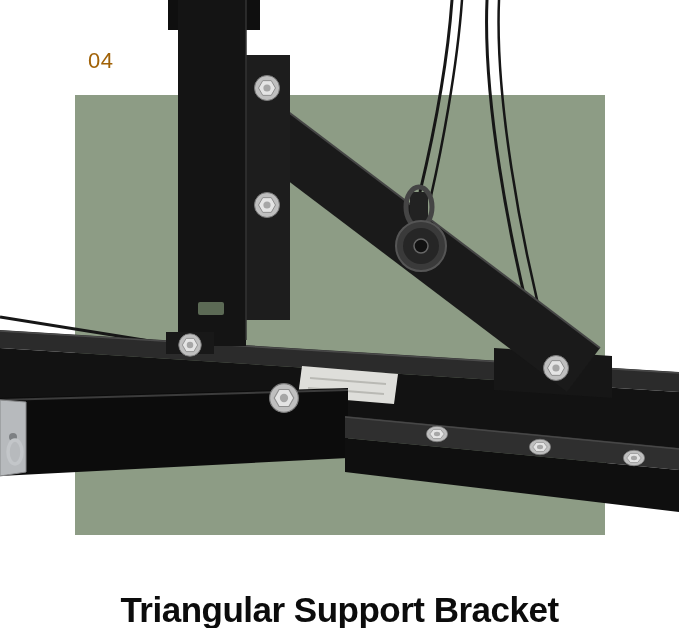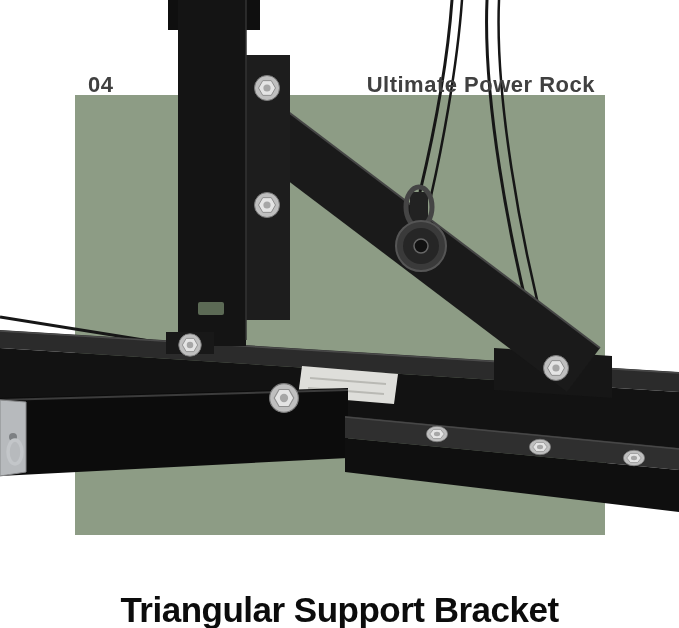--- a/index.html
+++ b/index.html
@@ -19,25 +19,24 @@
     position: absolute;
     top: 48px;
     left: 88px;
     right: 84px;
     display: flex;
     justify-content: space-between;
     align-items: baseline;
   }
   .step-number, .brand-name {
     font-size: 22px;
-    font-weight: 700;
-    color: #404040;
+    font-weight: 400;
+    color: #a16207;
     letter-spacing: 0.5px;
     white-space: nowrap;
-    margin-top: 24px;
   }
   .figure-area {
     position: absolute;
     top: 0;
     left: 0;
     width: 679px;
     height: 628px;
   }
   .figure-area svg { display: block; }
   .caption-title {
@@ -161,18 +160,17 @@
       <g transform="translate(634,458) scale(0.85,0.62)">
         <circle r="12.5" fill="#bfbfbf" stroke="#7a7a7a" stroke-width="1"></circle>
         <polygon points="8.5,0 4.25,7.36 -4.25,7.36 -8.5,0 -4.25,-7.36 4.25,-7.36" fill="#e4e4e4" stroke="#8f8f8f" stroke-width="1"></polygon>
         <circle r="3.6" fill="#a6a6a6"></circle>
       </g>
     </svg>
   </div>
 
   <div class="header-row">
     <span class="step-number">04</span>
-    <span class="brand-name">Ultimate Power Rock</span>
   </div>
 
   <h1 class="caption-title">Triangular Support Bracket</h1>
 
 </div>
 
 </body></html>

